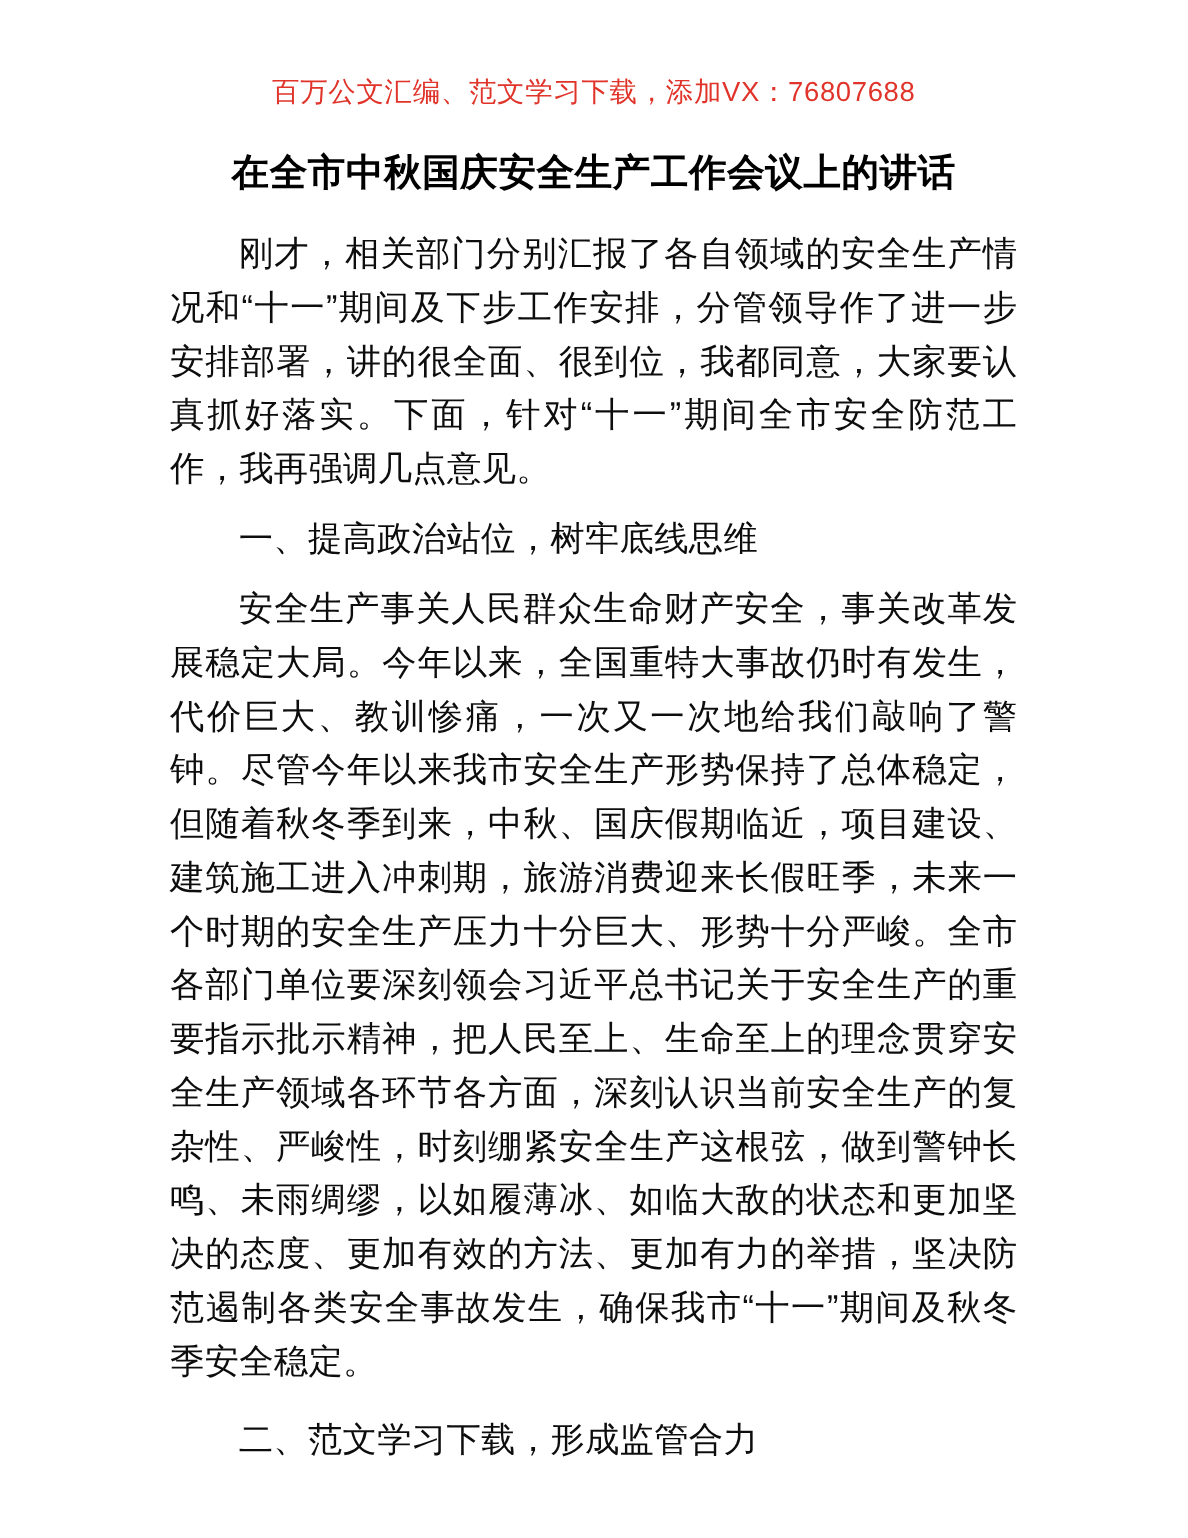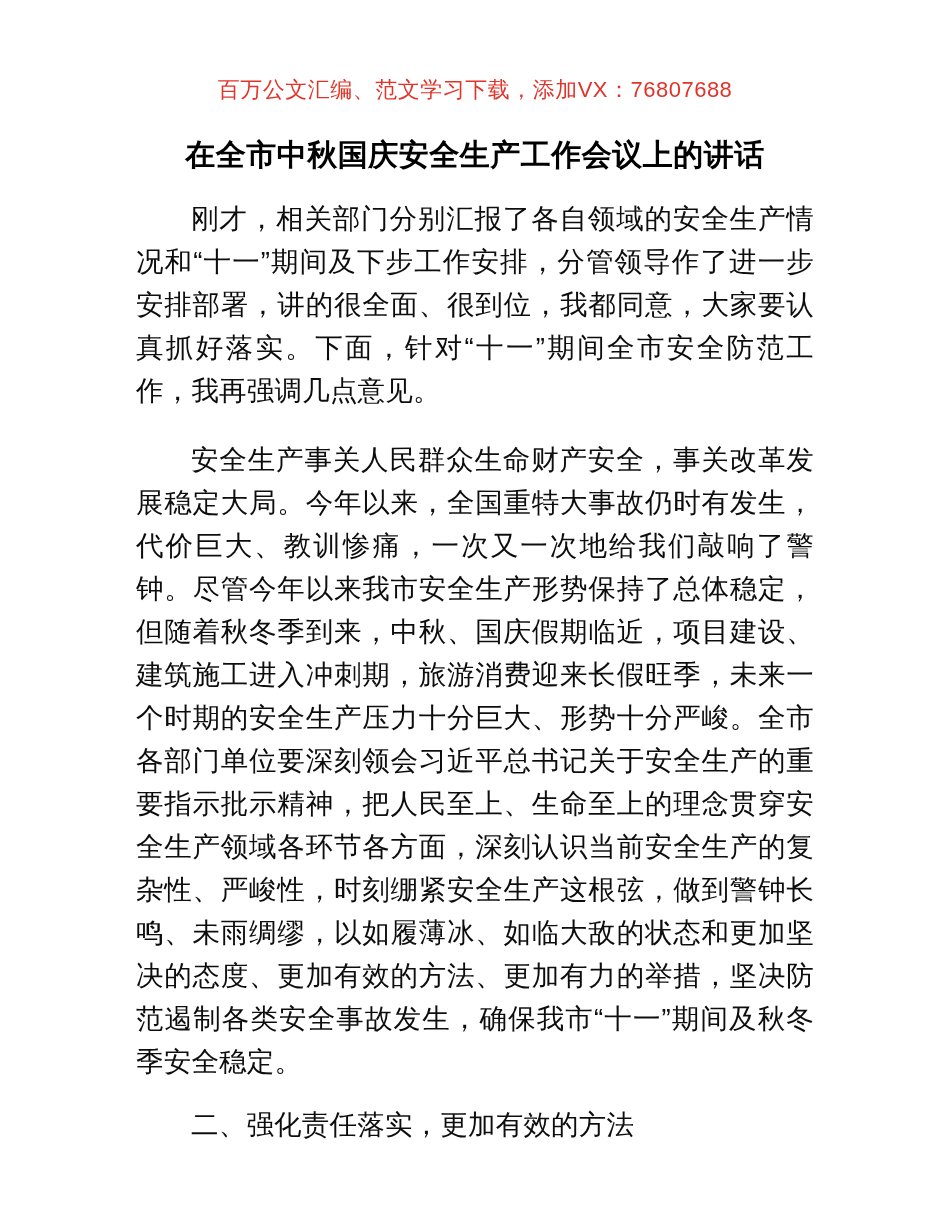--- a/index.html
+++ b/index.html
@@ -20,21 +20,21 @@
     height: 1230px;
     box-sizing: border-box;
     padding: 0;
   }
   .promo-header {
     text-align: center;
     color: #e0342a;
     font-size: 22px;
     font-weight: 400;
     letter-spacing: 0.5px;
-    padding-top: 76px;
+    padding-top: 60px;
     line-height: 1.3;
     white-space: nowrap;
   }
   .doc-title {
     text-align: center;
     font-size: 30px;
     font-weight: 700;
     letter-spacing: 0.5px;
     margin-top: 30px;
     line-height: 1.35;
@@ -76,24 +76,25 @@
   <div class="promo-header">百万公文汇编、范文学习下载，添加VX：76807688</div>
 
   <h1 class="doc-title">在全市中秋国庆安全生产工作会议上的讲话</h1>
 
   <div class="body-block">
 
     <p class="para">刚才，相关部门分别汇报了各自领域的安全生产情况和“十一”期间及下步工作安排，分管领导作了进一步安排部署，讲的很全面、很到位，我都同意，大家要认真抓好落实。下面，针对“十一”期间全市安全防范工作，我再强调几点意见。</p>
 
     <div class="gap-sm"></div>
 
+    <p class="heading">一、提高政治站位，树牢底线思维</p>
 
     <div class="gap-sm"></div>
 
     <p class="para">安全生产事关人民群众生命财产安全，事关改革发展稳定大局。今年以来，全国重特大事故仍时有发生，代价巨大、教训惨痛，一次又一次地给我们敲响了警钟。尽管今年以来我市安全生产形势保持了总体稳定，但随着秋冬季到来，中秋、国庆假期临近，项目建设、建筑施工进入冲刺期，旅游消费迎来长假旺季，未来一个时期的安全生产压力十分巨大、形势十分严峻。全市各部门单位要深刻领会习近平总书记关于安全生产的重要指示批示精神，把人民至上、生命至上的理念贯穿安全生产领域各环节各方面，深刻认识当前安全生产的复杂性、严峻性，时刻绷紧安全生产这根弦，做到警钟长鸣、未雨绸缪，以如履薄冰、如临大敌的状态和更加坚决的态度、更加有效的方法、更加有力的举措，坚决防范遏制各类安全事故发生，确保我市“十一”期间及秋冬季安全稳定。</p>
 
     <div class="gap-md"></div>
 
-    <p class="heading">二、强化责任落实，更加有效的方法</p>
+    <p class="heading">二、范文学习下载，形成监管合力</p>
 
   </div>
 
 </div>
 
 </body></html>

